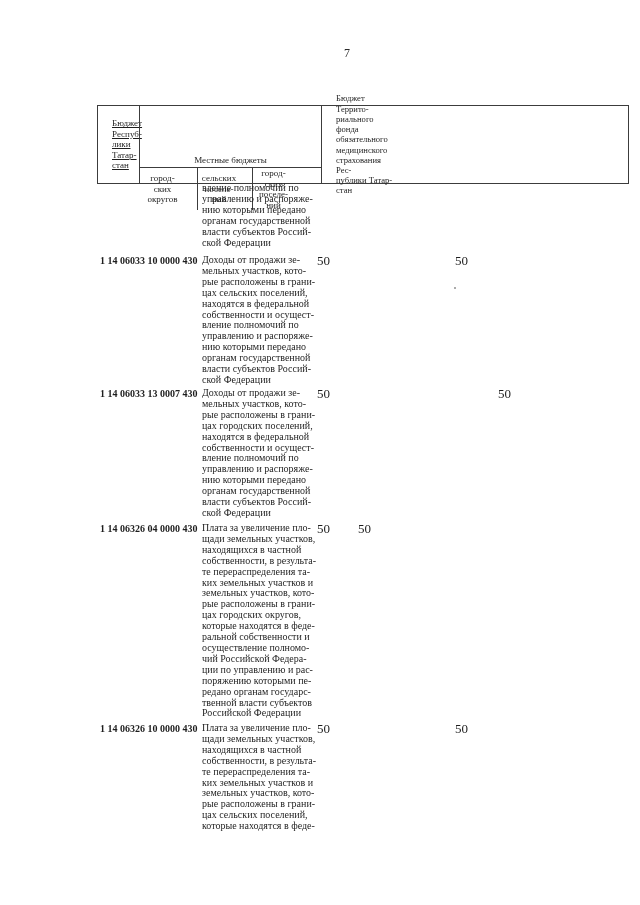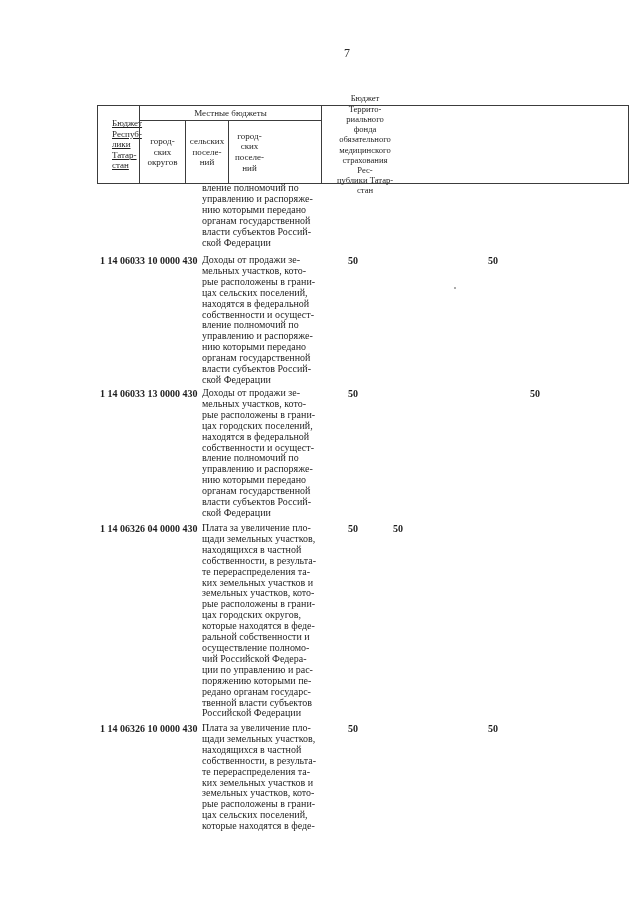--- a/index.html
+++ b/index.html
@@ -20,49 +20,48 @@
     position:absolute; left:97px; top:105px;
     width:530px; height:77px;
     border:1px solid #3c3c3c;
     display:flex;
     box-sizing:content-box;
     font-size:9px; line-height:10.6px;
   }
   .hcell {
     box-sizing:border-box;
     display:flex; flex-direction:column; justify-content:center;
-    text-align:center;
     white-space:pre-line;
     padding:1px 14px;
   }
   .hcell + .hcell, .hcol-local { border-left:1px solid #3c3c3c; box-sizing:border-box; }
   .w-code { width:103px; }
   .w-name { width:117px; }
   .w-rt   { width:41px; line-height:10.4px;text-decoration:underline; }
   .hcol-local { width:182px; display:flex; flex-direction:column; }
   .local-label {
     height:15px; line-height:14px; text-align:center;
-    border-bottom:1px solid #3c3c3c; box-sizing:border-box;
-  }
-  .local-sub { flex:1; display:flex; }
+    border-bottom:1px solid #3c3c3c; box-sizing:border-box;margin-top:47px;
+  }
+  .local-sub { flex:1; display:flex;gap:12px; }
   .hsub {
     box-sizing:border-box;
     display:flex; flex-direction:column; justify-content:center;
     text-align:center; white-space:pre-line;
     padding:0 1px;
   }
   .hsub + .hsub { border-left:1px solid #3c3c3c; }
   .w-go { width:45px; } .w-mr { width:52px; } .w-sp { width:43px; } .w-gp { width:42px; }
   .w-tf { width:87px; font-size:8.6px; line-height:10.2px; border-left:1px solid #3c3c3c; box-sizing:border-box; }
   
   .trow { position:absolute; left:97px; width:531px; }
   .c { position:absolute; top:0; font-size:10px; }
   .c.code { left:3px;  width:100px; white-space:pre; line-height:11px;font-weight:bold; }
   .c.name { left:105px; width:115px; white-space:pre-line; line-height:10.9px; }
-  .c.v    { text-align:right; font-size:10px; line-height:11px;font-weight:bold; }
+  .c.v    { text-align:left; font-size:13px; line-height:11px; }
   .v.rt { left:220px; width:41px; }
   .v.go { left:261px; width:45px; }
   .v.mr { left:306px; width:52px; }
   .v.sp { left:358px; width:43px; }
   .v.gp { left:401px; width:42px; }
   .v.tf { left:443px; width:87px; }
   .artifact {
     position:absolute; width:2px; height:2px;
     background:#8f8f8f; border-radius:50%;
   }
@@ -136,21 +135,21 @@
 ской Федерации</div>
     <div class="c v rt">50</div>
     <div class="c v go"></div>
     <div class="c v mr"></div>
     <div class="c v sp">50</div>
     <div class="c v gp"></div>
     <div class="c v tf"></div>
   </div>
 
   <div class="trow" style="top:388px">
-    <div class="c code">1 14 06033 13 0000 430</div>
+    <div class="c code">1 14 06033 13 0007 430</div>
     <div class="c name">Доходы от продажи зе-
 мельных участков, кото-
 рые расположены в грани-
 цах городских поселений,
 находятся в федеральной
 собственности и осущест-
 вление полномочий по
 управлению и распоряже-
 нию которыми передано
 органам государственной

